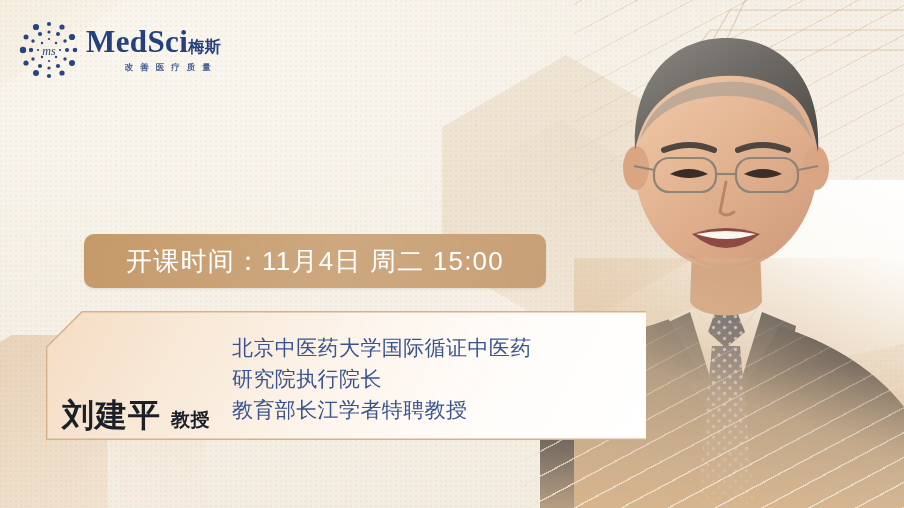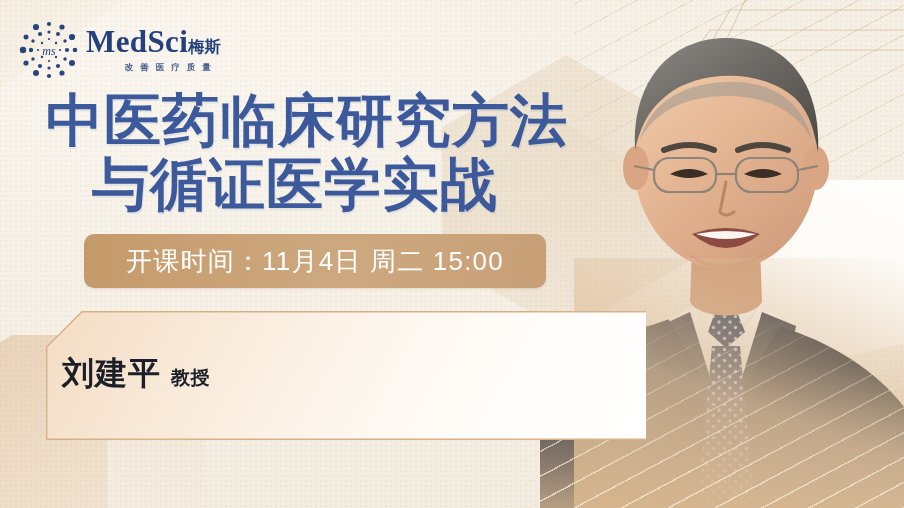--- a/index.html
+++ b/index.html
@@ -172,21 +172,21 @@
   .speaker-card-border{
     position:absolute;left:46px;top:311px;width:600px;height:129px;z-index:11;
     pointer-events:none;
   }
   .speaker-card-border svg{display:block;}
 
   .speaker-name-wrap{
     position:absolute;left:62px;top:352px;z-index:24;display:flex;align-items:baseline;
   }
   .speaker-name{
-    font-size:32px;font-weight:700;color:#1b1f28;letter-spacing:1px;white-space:nowrap;
+    font-size:32px;font-weight:700;color:#1b1f28;letter-spacing:1px;white-space:nowrap;margin-top:42px;
   }
   .speaker-title{
     font-size:19px;font-weight:700;color:#1b1f28;margin-left:10px;letter-spacing:.5px;white-space:nowrap;
   }
   .speaker-credits{
     position:absolute;left:232px;top:332px;z-index:24;
     color:#39538f;font-size:21px;line-height:31px;letter-spacing:.4px;white-space:nowrap;
   }
   .speaker-credits div{display:block;}
 
@@ -363,36 +363,37 @@
     </div>
     <div class="logo-text">
       <div class="logo-word">
         <span>MedSci</span>
         <span class="logo-cn">梅斯</span>
       </div>
       <div class="logo-tag">改善医疗质量</div>
     </div>
   </div>
 
-  <div class="headline">
-    <div>中医药临床研究方法</div>
-    <div class="hl-2">与循证医学实战</div>
-  </div>
 
   <div class="date-bar">
     <span class="date-text">开课时间：11月4日 周二 15:00</span>
   </div>
 
   <div class="speaker-card"></div>
   <div class="speaker-card-border">
     <svg viewBox="0 0 600 129" xmlns="http://www.w3.org/2000/svg">
       <path d="M36 0.7 L600 0.7 M0.7 36 L0.7 128.3 L600 128.3 M36 0.7 L0.7 36" stroke="#d7b188" stroke-width="1.4" fill="none"></path>
     </svg>
   </div>
 
   <div class="speaker-name-wrap">
     <span class="speaker-name">刘建平</span>
     <span class="speaker-title">教授</span>
   </div>
 
+  <div class="speaker-credits">
+    <div>北京中医药大学国际循证中医药</div>
+    <div>研究院执行院长</div>
+    <div>教育部长江学者特聘教授</div>
+  </div>
 
   <div class="bg-grain"></div>
 </div>
 
 </body></html>

